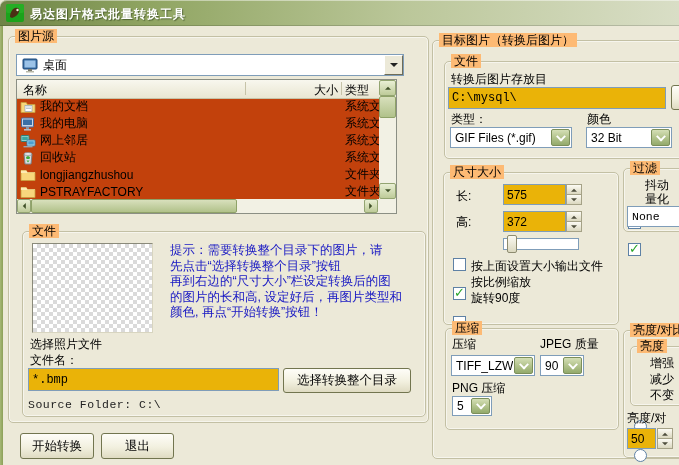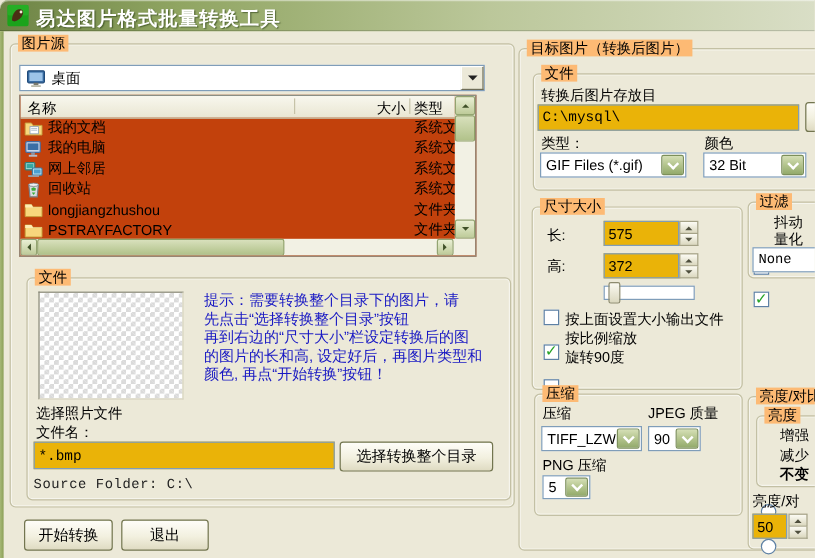--- a/index.html
+++ b/index.html
@@ -3,21 +3,21 @@
 <meta charset="utf-8">
 <style>
   html,body{margin:0;padding:0;}
   body{width:679px;height:465px;overflow:hidden;position:relative;background:#ECE9D8;
        font-family:"Liberation Sans","DejaVu Sans",sans-serif;font-size:12px;color:#000;}
   .abs{position:absolute;}
   
   .titlebar{left:0;top:0;width:679px;height:26px;
     background:linear-gradient(90deg,#6E8446 0%,#90A562 22%,#BBC79A 60%,#D9DEC6 100%);
     border-radius:7px 0 0 0;box-shadow:inset 0 1px 0 rgba(255,255,255,.45), inset 0 -1px 0 rgba(0,0,0,.15);}
-  .titletext{left:30px;top:6px;color:#fff;font-weight:bold;font-size:16px;
+  .titletext{left:30px;top:6px;color:#fff;font-weight:bold;font-size:12px;
     text-shadow:1px 1px 1px rgba(40,60,20,.6);letter-spacing:1px;}
   .leftedge{left:0;top:26px;width:3px;height:439px;
     background:linear-gradient(90deg,#A6B876,#8CA058);}
   
   .gb{border:1px solid #C3C0A4;border-radius:5px;box-shadow:inset 0 0 0 1px rgba(255,255,255,.55);}
   .gbcap{position:absolute;top:-8px;left:6px;background:#fdba74;padding:0 3px;line-height:14px;white-space:nowrap;}
   
   .edit{background:#eab308;border:1px solid #7F9DB9;box-sizing:border-box;}
   input.edit{outline:none;padding:2px 3px;font-family:"Liberation Mono","DejaVu Sans Mono",monospace;font-size:12px;}
   input.num{font-family:"Liberation Sans","DejaVu Sans",sans-serif;}
@@ -301,19 +301,19 @@
   <span class="gbcap">亮度/对比</span>
 </div>
 <div class="abs gb" style="left:630px;top:346px;width:75px;height:58px;">
   <span class="gbcap">亮度</span>
 </div>
 <div class="abs rad" style="left:634px;top:355px;"></div>
 <div class="abs lbl" style="left:650px;top:355px;">增强</div>
 <div class="abs rad" style="left:634px;top:371px;"></div>
 <div class="abs lbl" style="left:650px;top:371px;">减少</div>
 
-<div class="abs lbl" style="left:650px;top:387px;font-weight:bold;">不变</div>
+<div class="abs lbl" style="left:650px;top:387px;">不变</div>
 <div class="abs lbl" style="left:627px;top:410px;">亮度/对</div>
 <input class="abs edit num" style="left: 627px; top: 428px; width: 29px; height: 21px;" value="50">
 <div class="abs spin" style="left:657px;top:428px;width:16px;height:21px;">
   <span class="s up"></span>
   <span class="s dn"></span>
 </div>
 
 </body></html>

